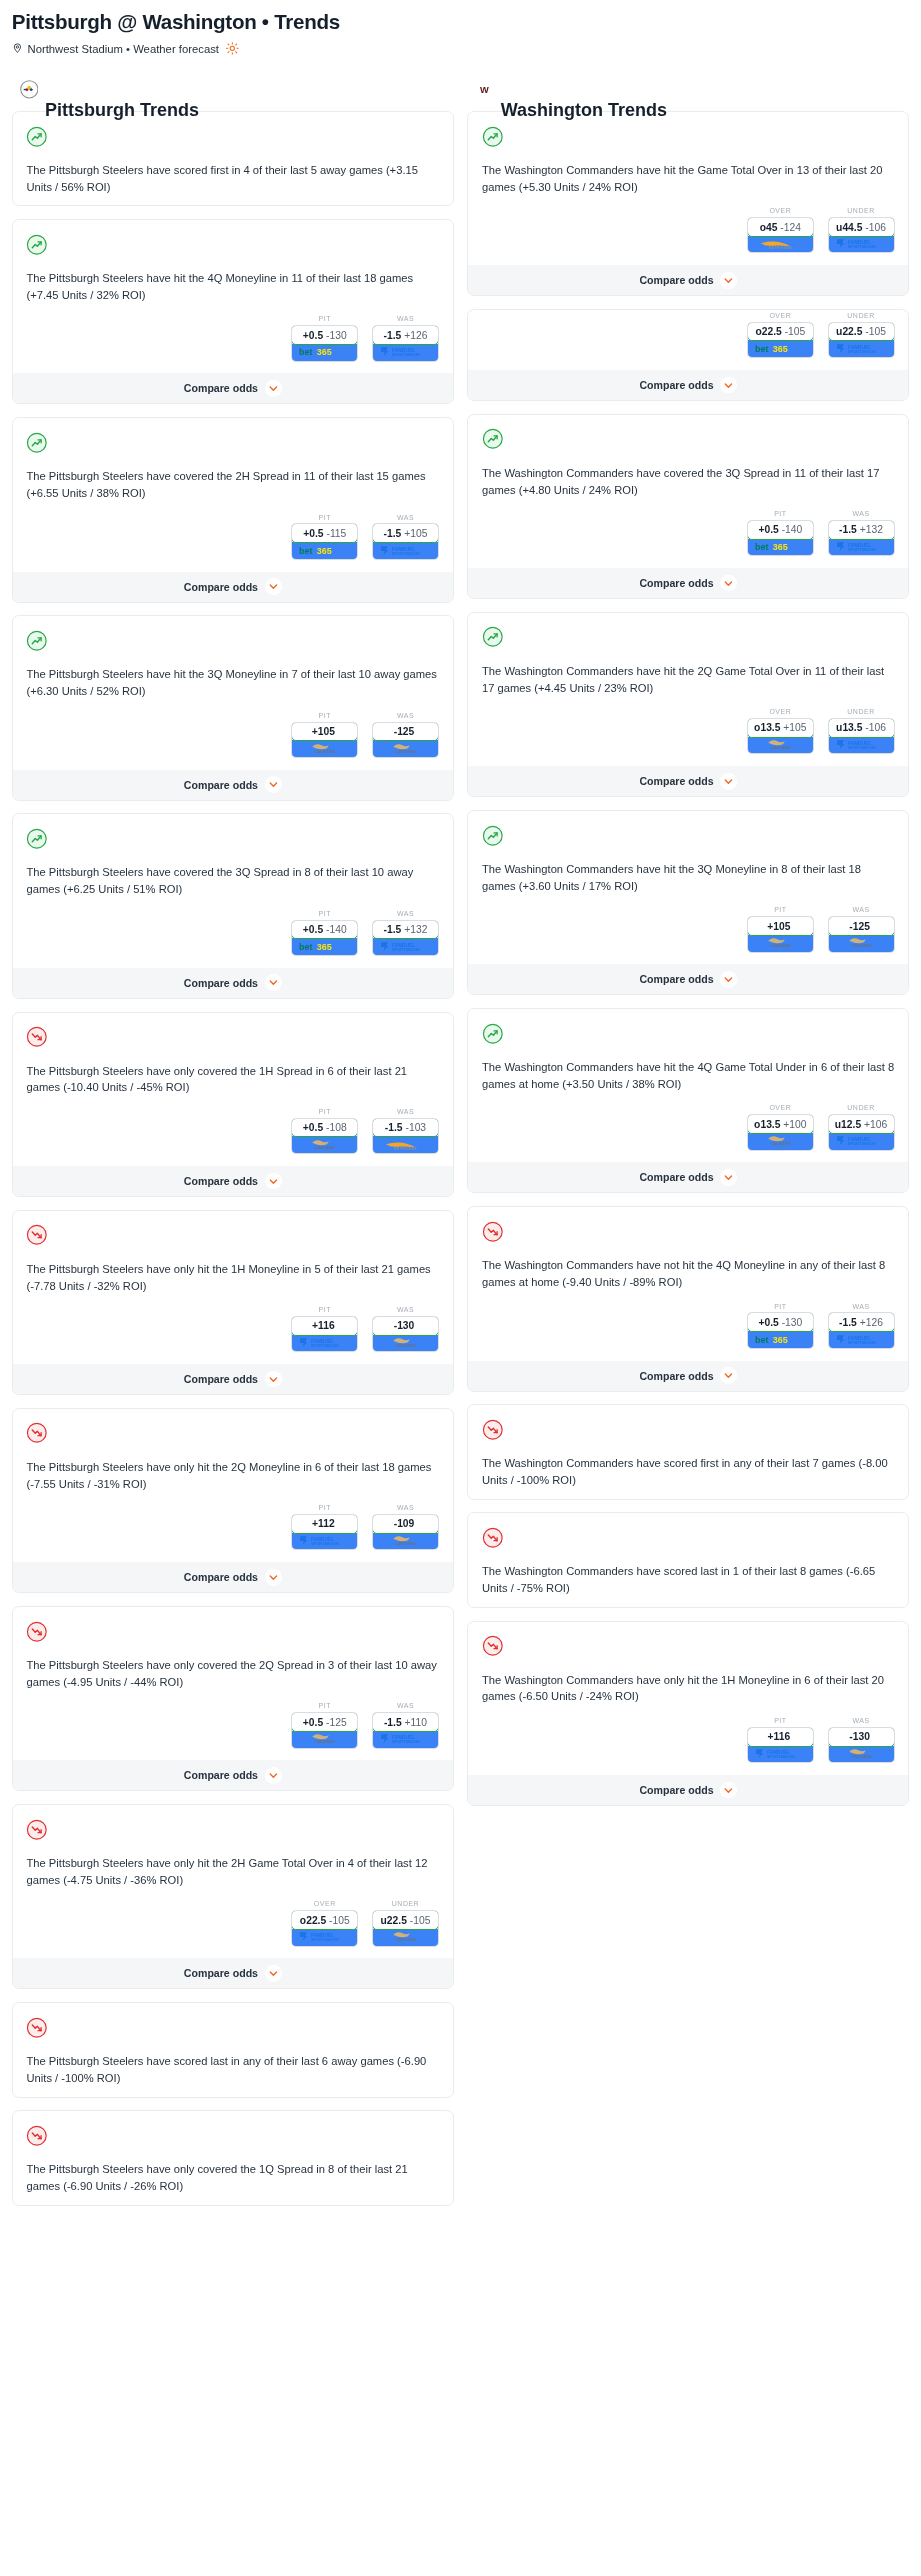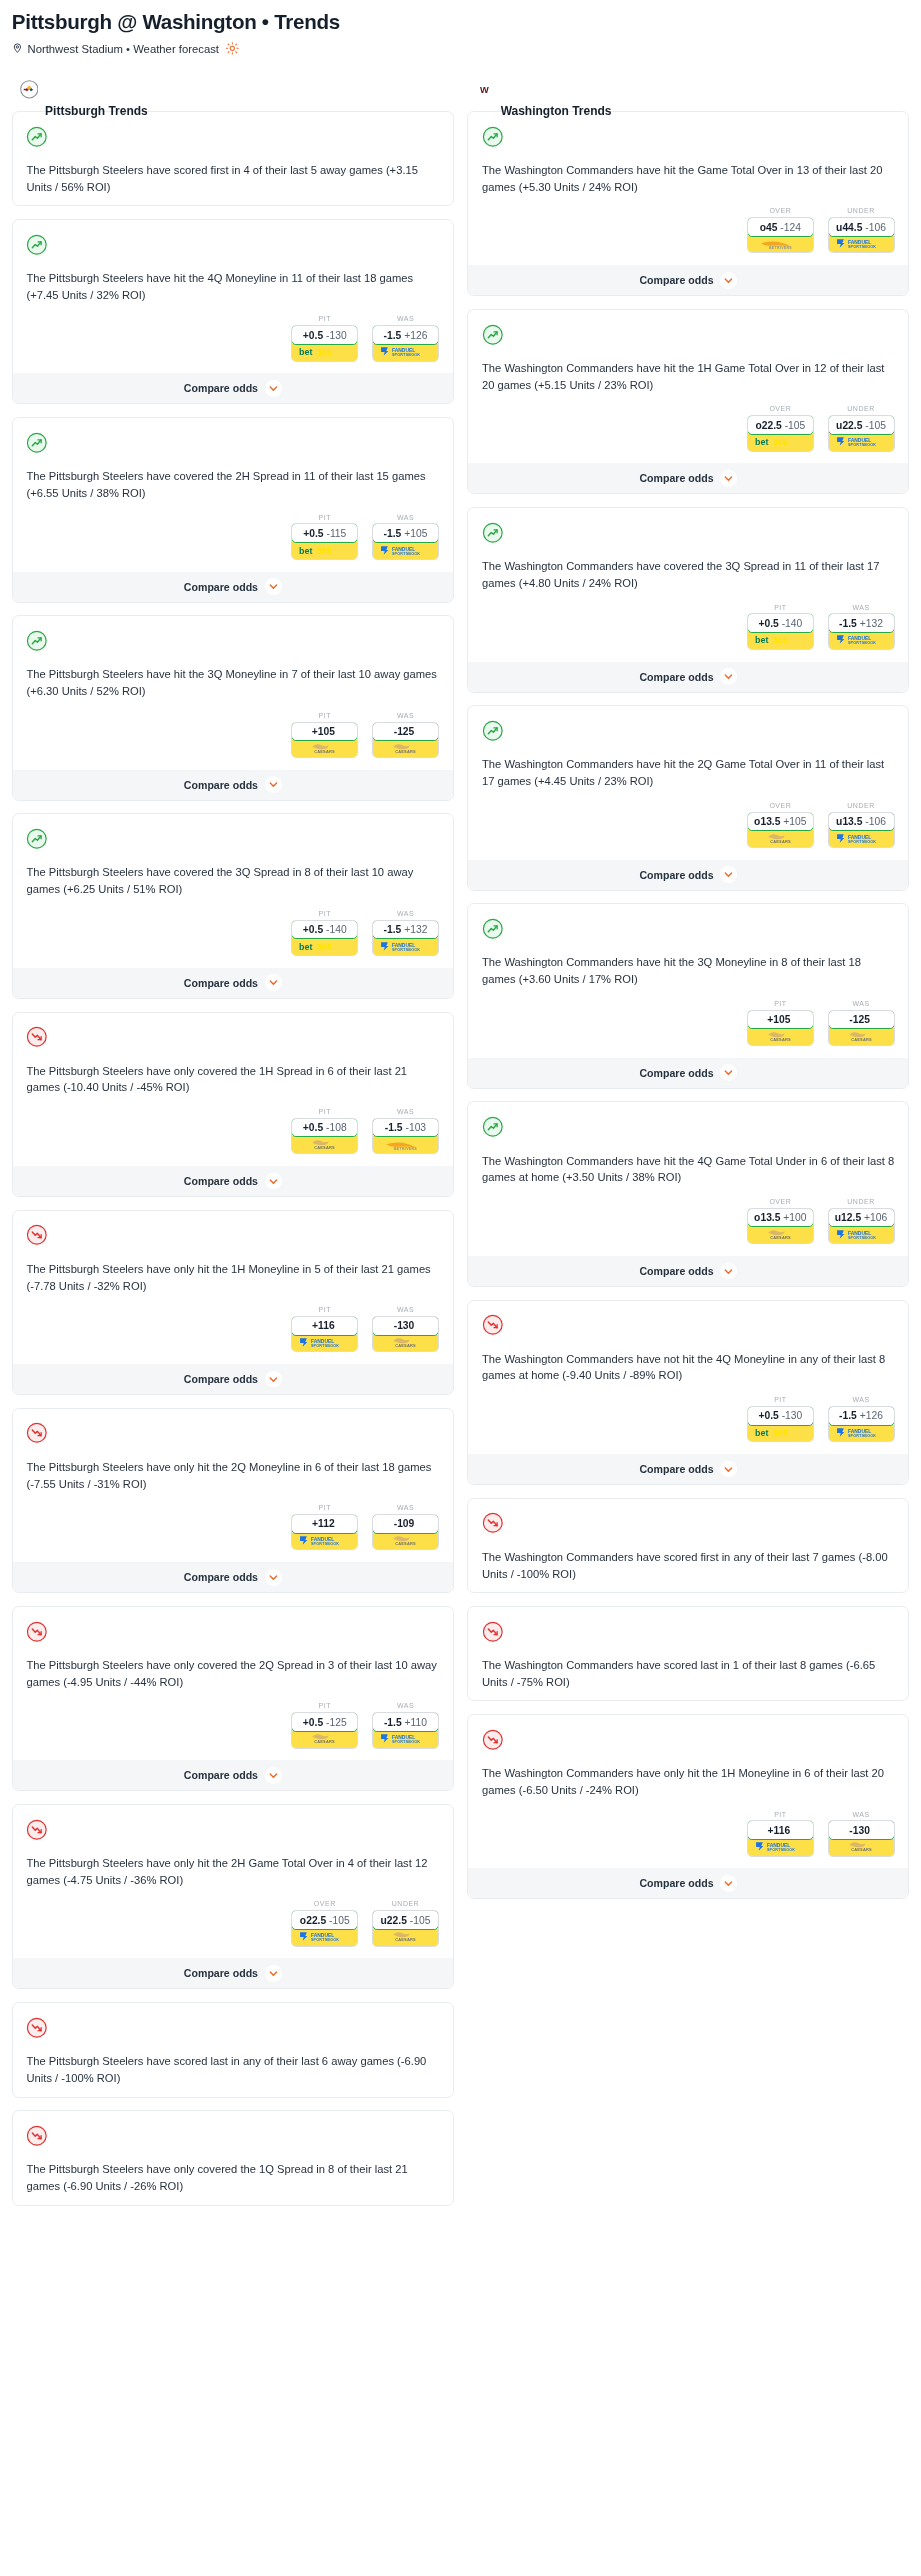--- a/index.html
+++ b/index.html
@@ -36,21 +36,21 @@
   .col { width: 445px; }
 
   .col-head {
     display: flex;
     align-items: center;
     gap: 6.9px;
     padding-left: 7.8px;
     margin-bottom: 10.8px;
     height: 21.6px;
   }
-  .col-head-title { font-size: 12px; font-weight: bold; color: #16202c; margin-top: 43px; }
+  .col-head-title { font-size: 18px; font-weight: bold; color: #16202c; margin-top: 43px; }
   .team-logo { width: 18.6px; height: 18.6px; flex: none; display: block; }
 
   
   .card {
     border: 1px solid #e9ecef;
     border-radius: 6.9px;
     background: #fff;
     margin-bottom: 12.7px;
     overflow: hidden;
   }
@@ -97,21 +97,21 @@
     position: relative;
     z-index: 2;
   }
   .odds-price .p1 { font-size: 10.3px; font-weight: bold; color: #16202c; }
   .odds-price .p2 { font-size: 10.3px; color: #596472; }
   .odds-book {
     height: 16.7px;
     display: flex;
     align-items: center;
     justify-content: center;
-    background: #fde047;
+    background: #3b82f6;
   }
   .book-img { height: 11.8px; display: block; }
 
   .compare {
     background: #f5f6f7;
     height: 30px;
     display: flex;
     align-items: center;
     justify-content: center;
     gap: 6.9px;
@@ -704,28 +704,20 @@
           <div class="compare">
             <span class="compare-label">Compare odds</span>
             <span class="chev">
               <svg viewBox="0 0 24 24" width="10.8" height="10.8" fill="none" stroke="#f26522" stroke-width="3" stroke-linecap="round" stroke-linejoin="round">
                 <path d="M5 9 L12 16 L19 9"></path>
               </svg>
             </span>
           </div>
         </div>
         <div class="card">
-          <div class="card-body">
-            <span><svg class="trend-icon" viewBox="0 0 24 24">
-    <circle cx="12" cy="12" r="10.4" fill="#e9f9ee" stroke="#28a745" stroke-width="1.3"></circle>
-    <path d="M7 15.2 L10.3 11.6 L12.7 13.6 L16.6 8.8" fill="none" stroke="#28a745" stroke-width="1.6" stroke-linecap="round" stroke-linejoin="round"></path>
-    <path d="M13.4 8.8 h3.4 v3.2" fill="none" stroke="#28a745" stroke-width="1.5" stroke-linecap="round" stroke-linejoin="round"></path>
-  </svg></span>
-            <div class="trend-text">The Washington Commanders have hit the 1H Game Total Over in 12 of their last 20 games (+5.15 Units / 23% ROI)</div>
-          </div>
           <div class="odds-row">
             <div class="odds-cell">
               <div class="odds-label">OVER</div>
               <div class="odds-box">
                 <div class="odds-price">
                   <span class="p1">o22.5</span>
                   <span class="p2">-105</span>
                 </div>
                 <div class="odds-book">
                   <svg class="book-img" viewBox="0 0 80 16" width="51" height="11.8">

